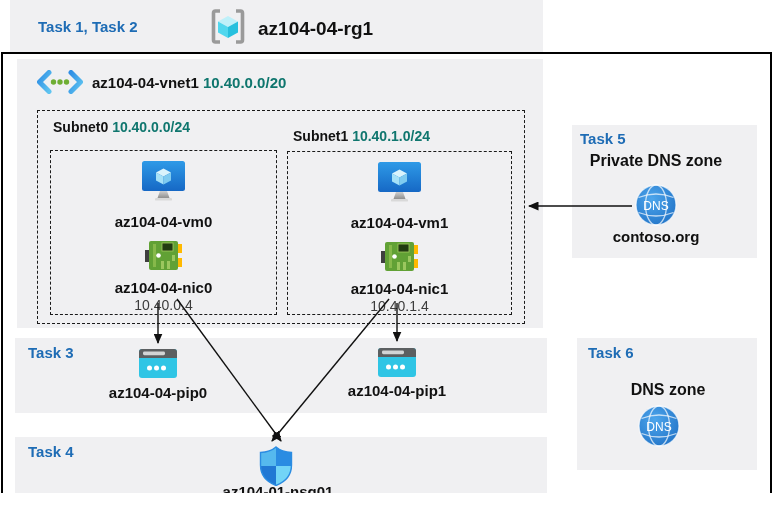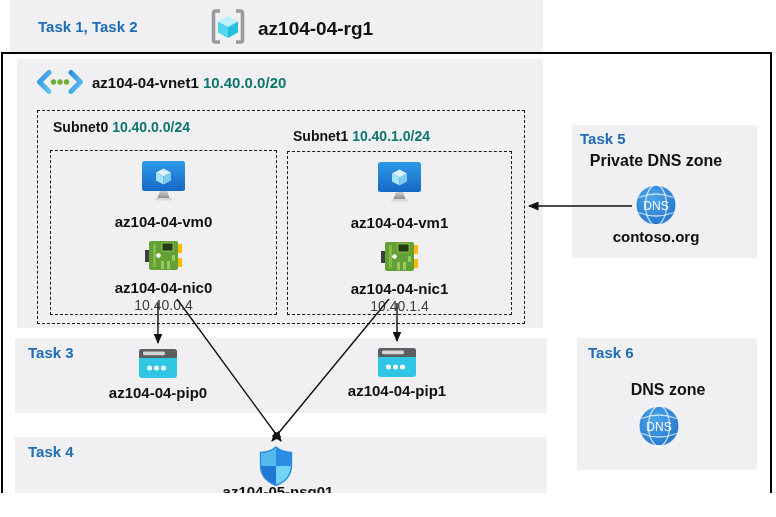--- a/index.html
+++ b/index.html
@@ -253,21 +253,21 @@
       </defs>
       <g clip-path="url(#shieldClip)">
         <rect x="0" y="0" width="18" height="20" fill="#55b9ee"></rect>
         <rect x="18" y="0" width="18" height="20" fill="#2a8ce2"></rect>
         <rect x="0" y="20" width="18" height="20" fill="#2178d4"></rect>
         <rect x="18" y="20" width="18" height="20" fill="#72d4f7"></rect>
       </g>
       <path d="M18 1 C14 4.5 7.5 6.3 2.5 6.5 L2.5 19 C2.5 29.5 9 36 18 39.5 C27 36 33.5 29.5 33.5 19 L33.5 6.5 C28.5 6.3 22 4.5 18 1 Z" fill="none" stroke="#2b8ce2" stroke-width="1.4"></path>
     </svg>
   </span>
-  <div class="center-label" id="nsg-label">az104-05-nsg01</div>
+  <div class="center-label" id="nsg-label">az104-01-nsg01</div>
 
   <div class="panel" id="task5-box"></div>
   <div class="task-label" id="task5-label">Task 5</div>
   <div class="center-label" id="task5-title">Private DNS zone</div>
   <span id="dns5-icon">
     <svg width="44" height="42" viewBox="0 0 44 42">
       <circle cx="22" cy="21" r="20" fill="url(#gDns)"></circle>
       <ellipse cx="22" cy="21" rx="10.5" ry="20" fill="none" stroke="rgba(255,255,255,0.7)" stroke-width="1.3"></ellipse>
       <circle cx="22" cy="21" r="20" fill="none" stroke="rgba(255,255,255,0.7)" stroke-width="1.3"></circle>
       <path d="M4.5 13.5 Q22 6.5 39.5 13.5" fill="none" stroke="rgba(255,255,255,0.7)" stroke-width="1.3"></path>

